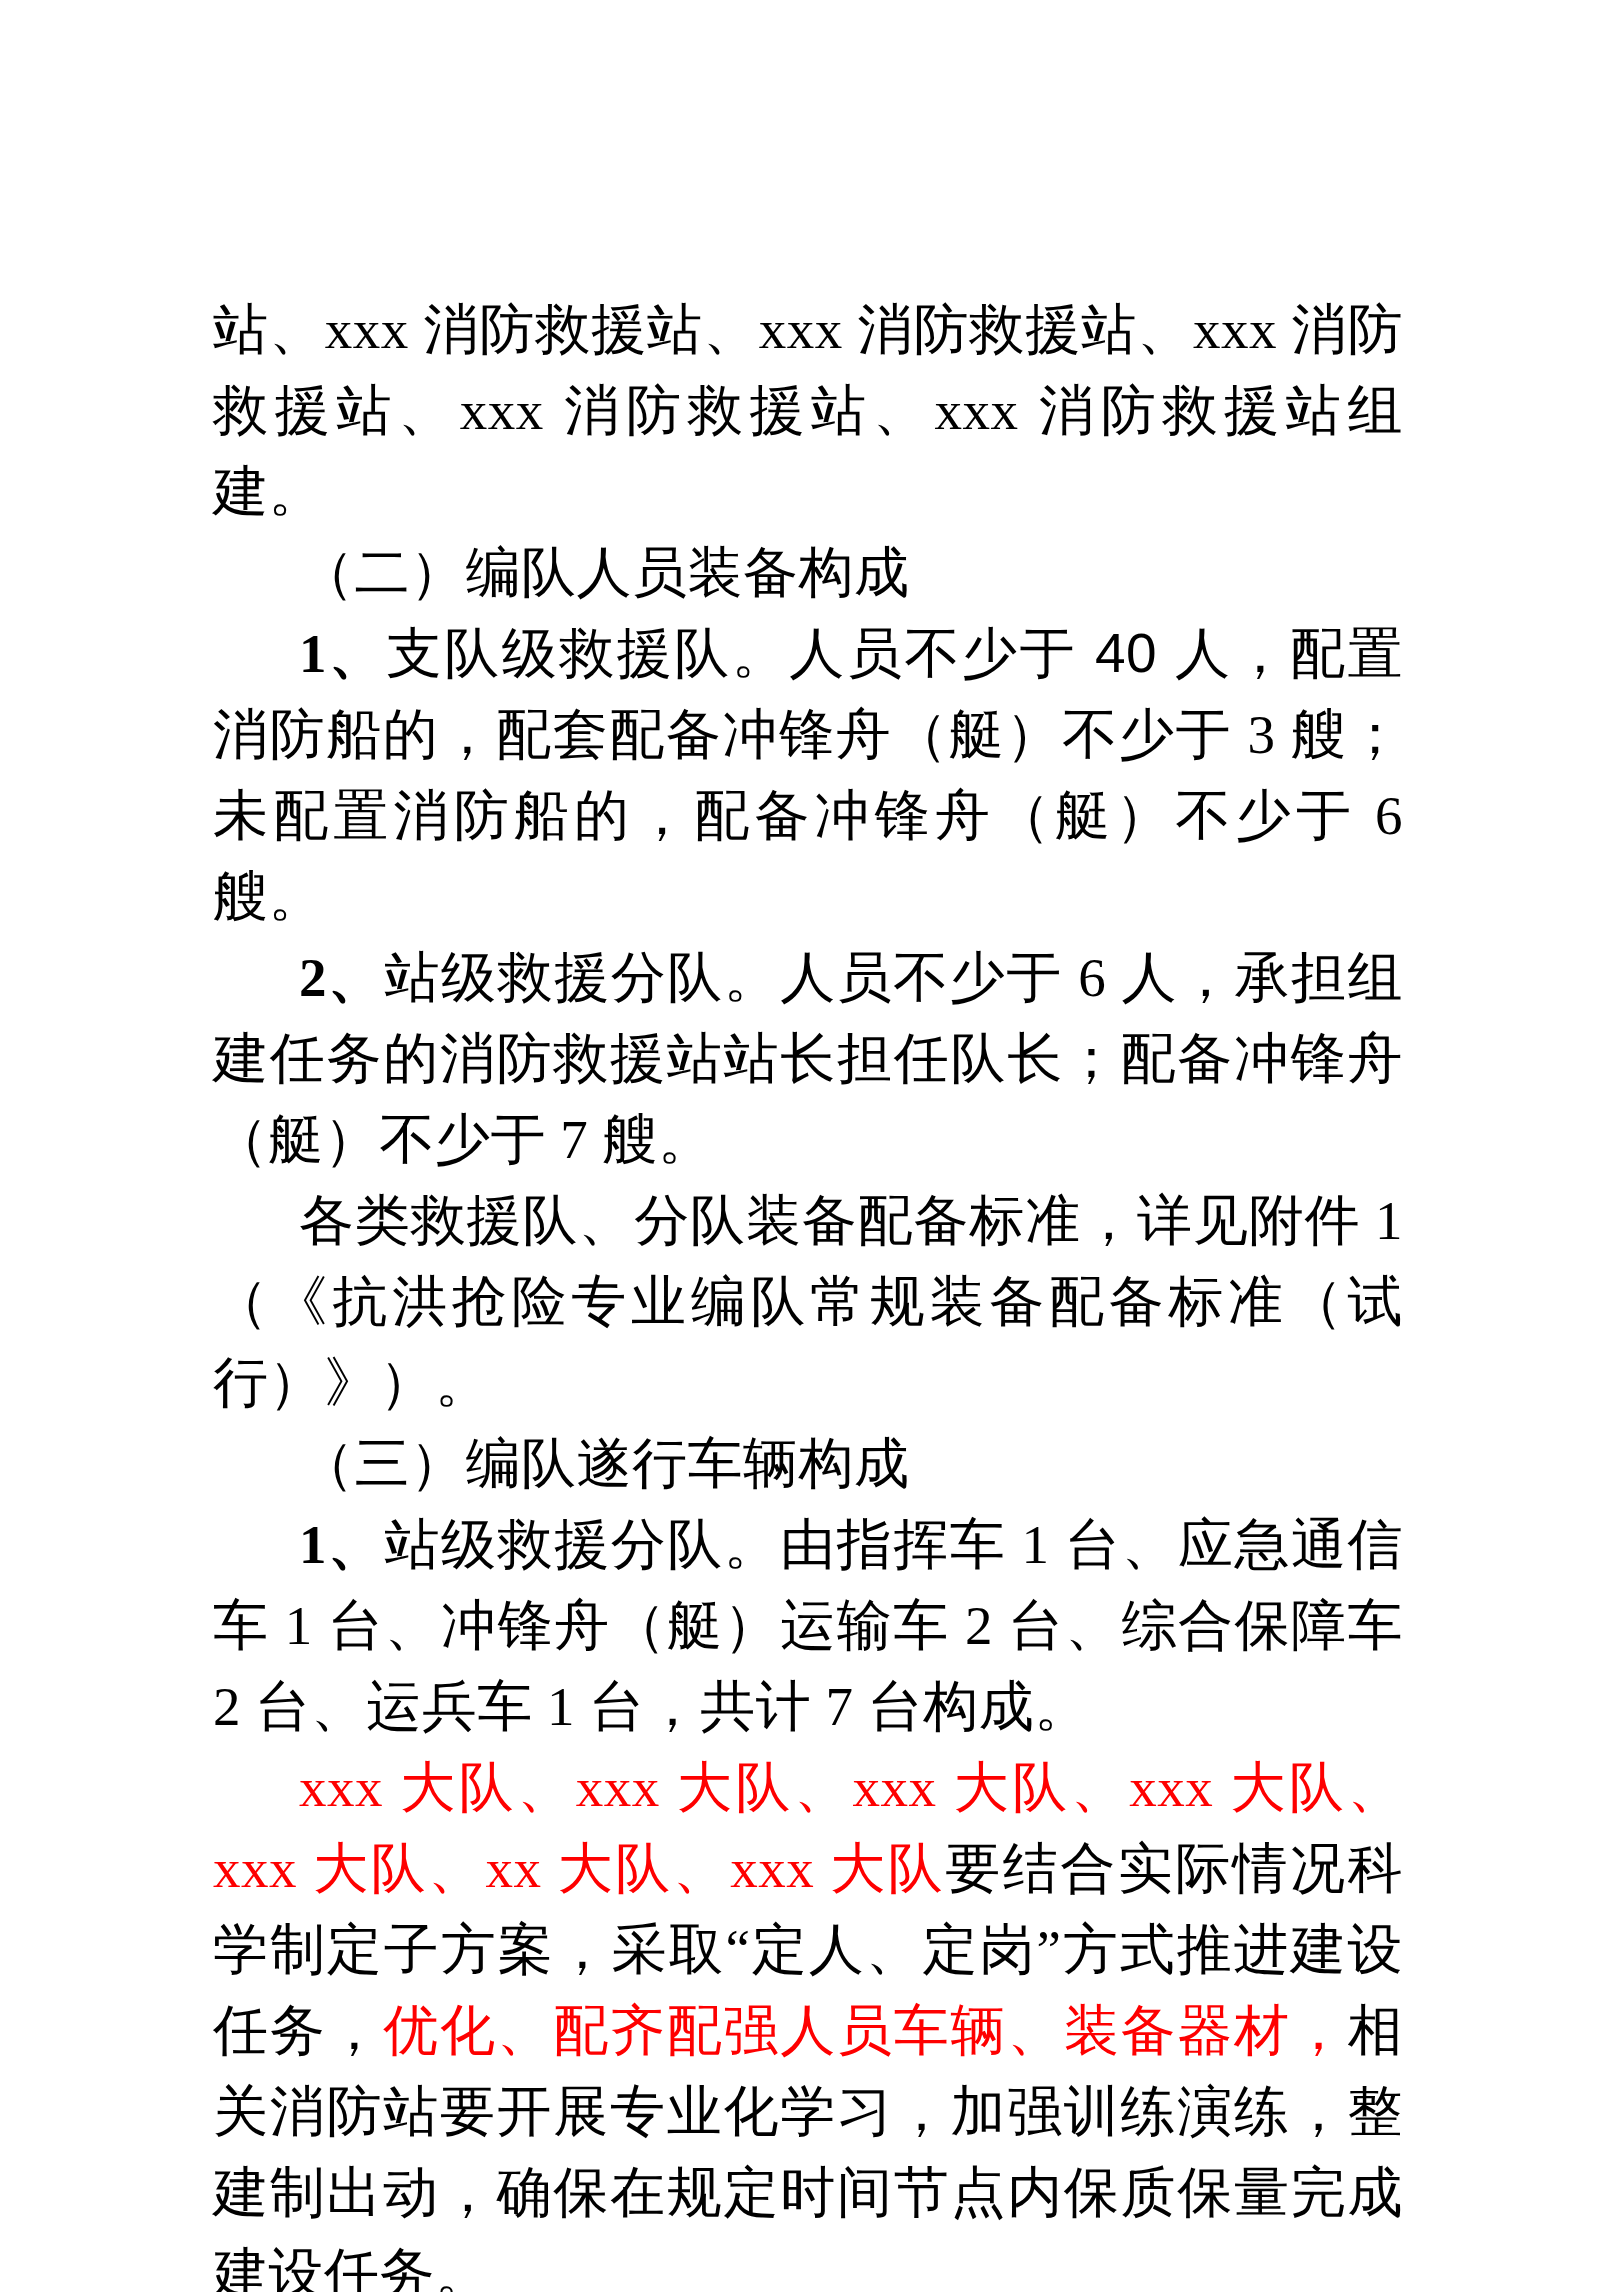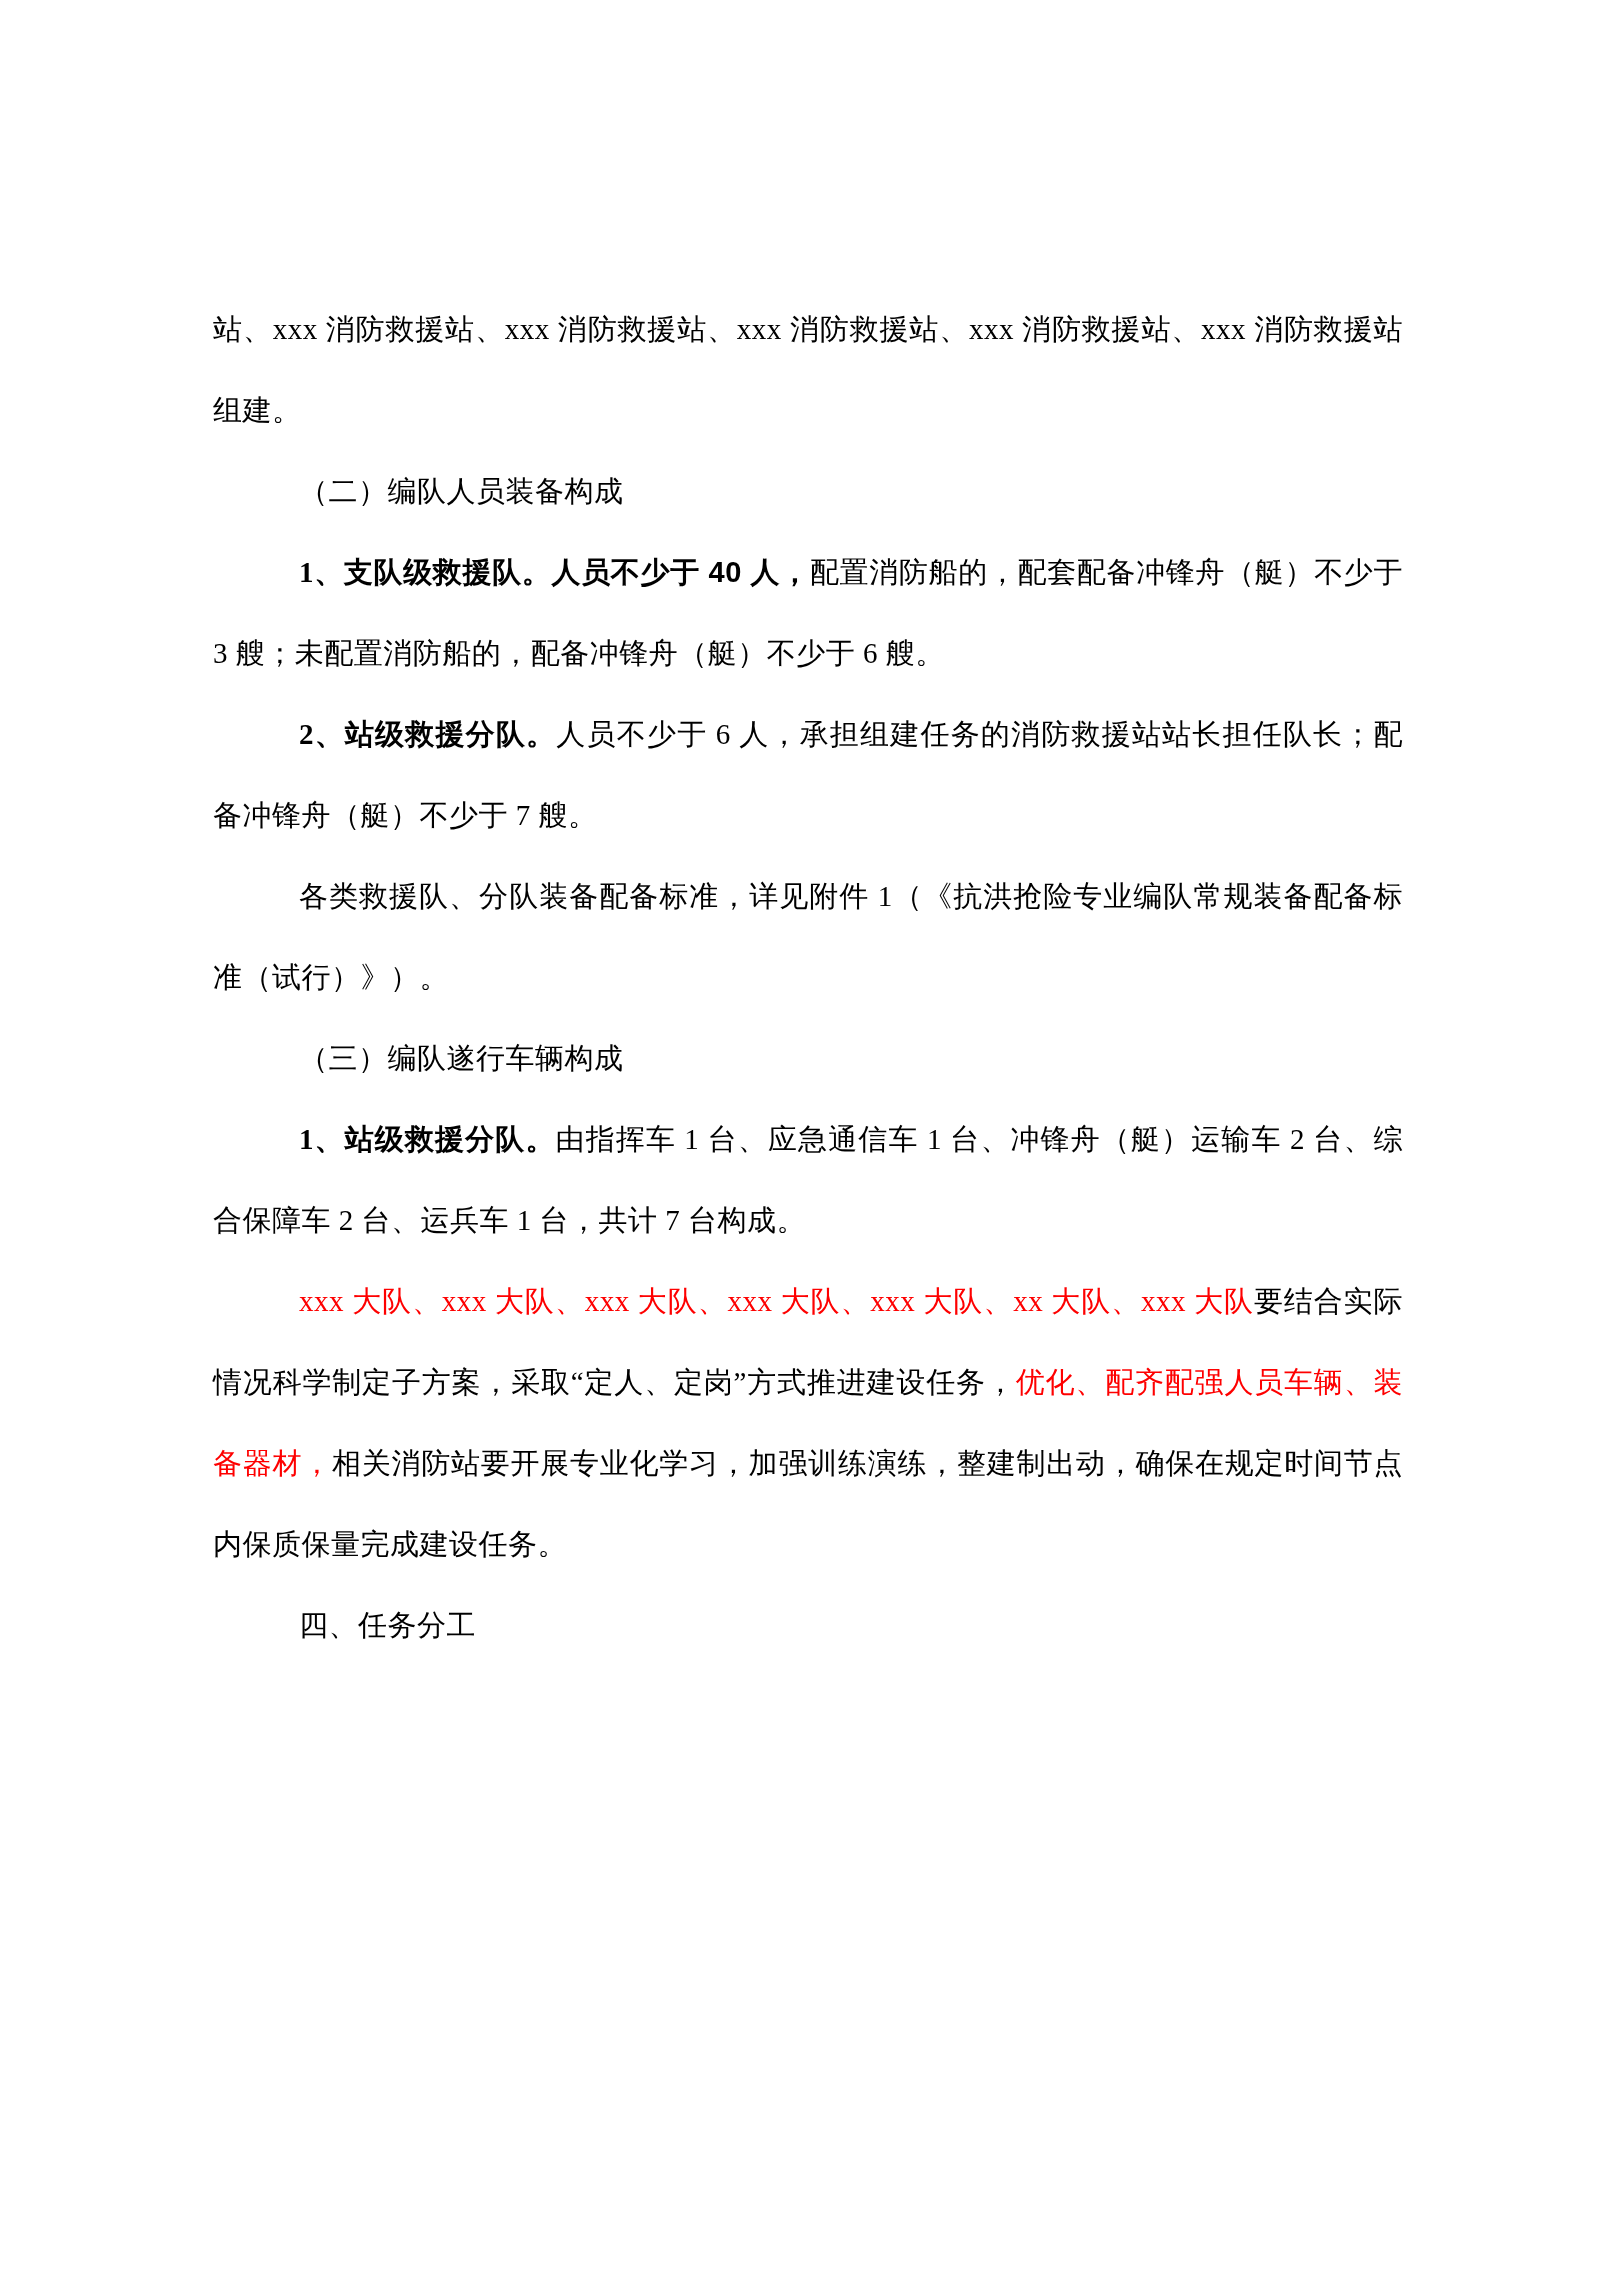--- a/index.html
+++ b/index.html
@@ -17,33 +17,33 @@
   }
   .page {
     box-sizing: border-box;
     width: 1621px;
     height: 2293px;
     padding: 289px 218px 0 213px;
     background: #ffffff;
   }
   .doc p {
     margin: 0;
-    font-size: 29px;
+    font-size: 55px;
     line-height: 81px;
     text-align: justify;
     text-justify: inter-character;
     letter-spacing: 0.5px;
   }
   .doc p.indent {
     text-indent: 86px;
   }
   
   .run-bold-hei {
     font-family: "Liberation Sans", "DejaVu Sans", sans-serif;
-    font-weight: 700;
+    font-weight: 400;
   }
   
   .run-bold-num {
     font-weight: 700;
   }
   .run-red {
     color: var(--red, #fe0000);
   }
 </style>
 </head>

